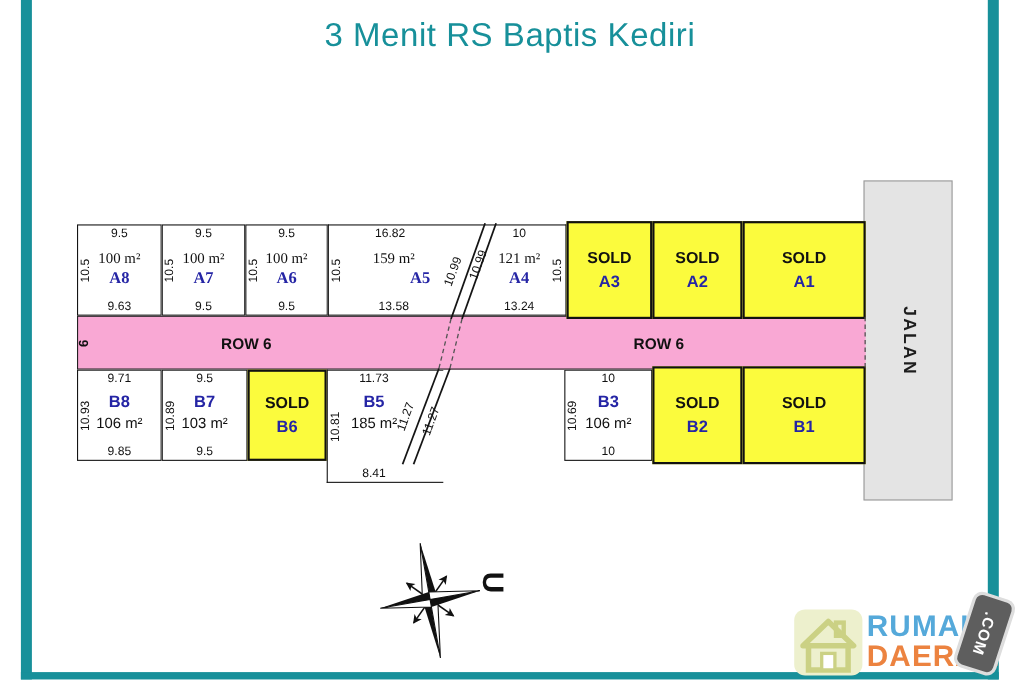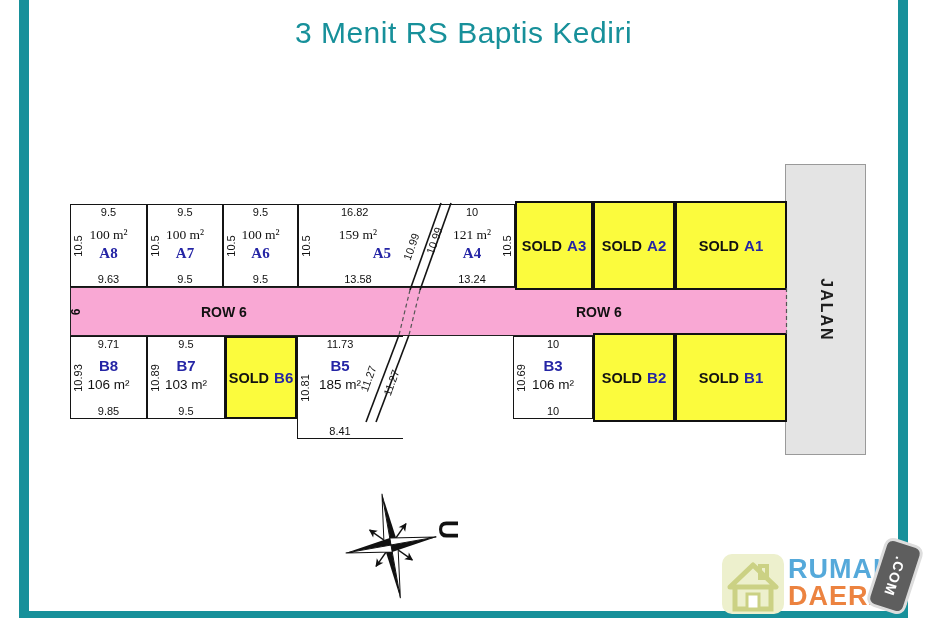--- a/index.html
+++ b/index.html
@@ -17,21 +17,21 @@
   .road{position:absolute;left:70px;top:287px;width:717px;height:49px;background:#f9a8d4;
         border:1.5px solid #222;border-right:none;box-sizing:border-box;z-index:1;font-weight:bold;}
   .road .rl{position:absolute;top:50%;transform:translateY(-50%);font-size:14px;color:#111;}
   .road .six{position:absolute;left:2px;top:50%;transform:translateY(-50%) rotate(-90deg);
         font-size:12px;color:#111;}
   
   .plot{position:absolute;background:#fff;border:1.5px solid #141414;box-sizing:border-box;z-index:1;}
   .plot.noR{border-right:none;}
   .plot.noL{border-left:none;}
   .sold{position:absolute;background:#fbfb3d;border:2px solid #111;box-sizing:border-box;
-        display:flex;flex-direction:row;align-items:center;justify-content:center;gap:5px;z-index:3;}
+        display:flex;flex-direction:column;align-items:center;justify-content:center;gap:5px;z-index:3;}
   .sold .s1{font-weight:bold;font-size:14.5px;color:#111;}
   .sold .s2{font-weight:bold;font-size:15px;color:#2525a5;}
   .dimT,.dimB{position:absolute;left:0;width:100%;text-align:center;font-size:11px;color:#111;}
   .dimT{top:1px;} .dimB{bottom:1px;}
   .sideWrap{position:absolute;left:0;top:0;width:14px;height:100%;
         display:flex;align-items:center;justify-content:center;}
   .sideWrap.right{left:auto;right:0;}
   .sideWrap span{transform:rotate(-90deg);font-size:11px;white-space:nowrap;color:#111;}
   .l1,.l2{position:absolute;left:0;width:100%;text-align:center;}
   .rowA .l1{top:22px;font-family:Liberation Serif, serif;} .rowA .l2{top:40px;font-family:Liberation Serif, serif;}

